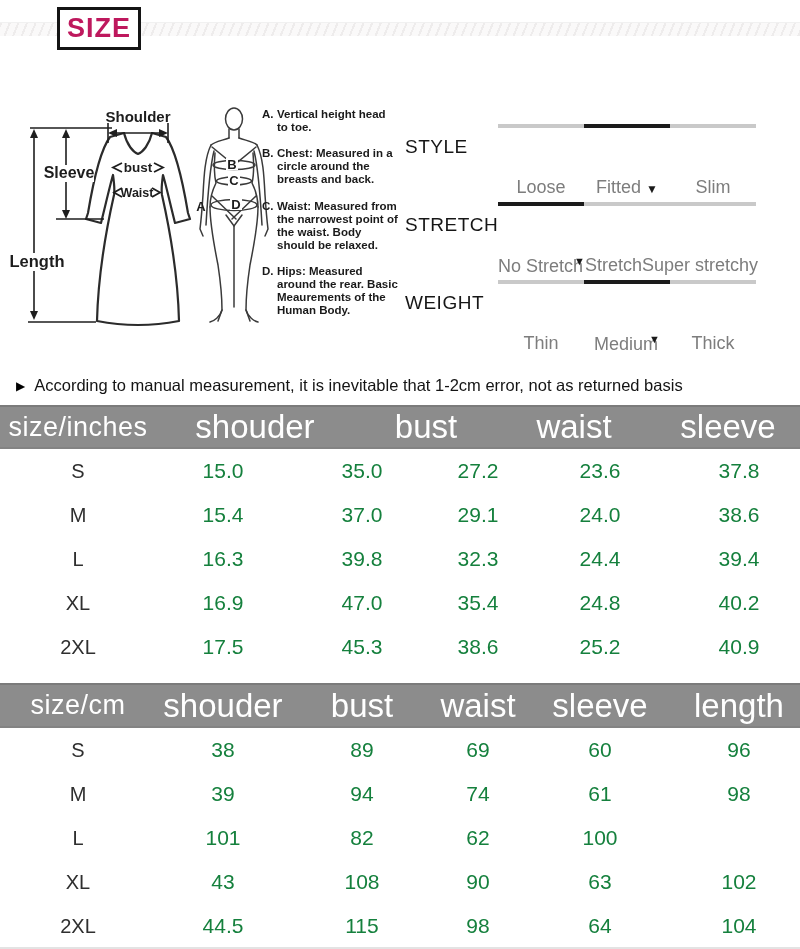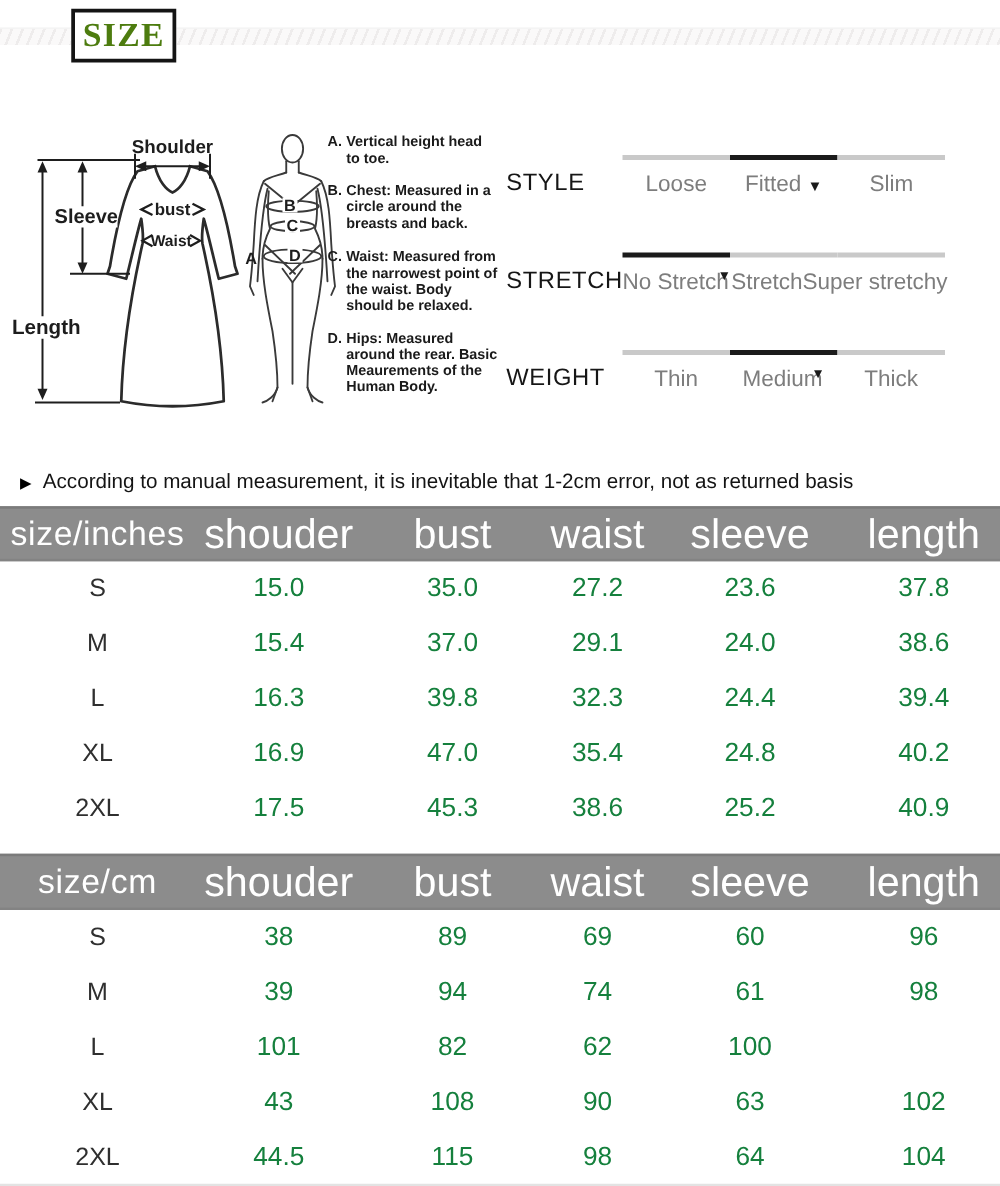--- a/index.html
+++ b/index.html
@@ -5,51 +5,51 @@
   html,body{margin:0;padding:0;background:#fff;}
   .page{position:relative;width:800px;height:949px;background:#fff;overflow:hidden;
         font-family:"Liberation Sans",sans-serif;color:#141414;}
   
   .hatch{position:absolute;left:0;top:22px;width:800px;height:13px;
          background:repeating-linear-gradient(112deg,#eeecec 0 2px,#faf9f9 2px 8px);
          border-top:1px solid #f1f1f1;}
   
   .logo{position:absolute;left:57px;top:7px;width:78px;height:37px;border:3px solid #141414;
         background:#fff;display:flex;align-items:center;justify-content:center;}
-  .logo span{font-family:Liberation Serif, serif;font-weight:700;font-size:27px;letter-spacing:1px;color:#4d7c0f;}
+  .logo span{font-family:Liberation Sans, sans-serif;font-weight:700;font-size:27px;letter-spacing:1px;color:#be185d;}
   
   .diagram{position:absolute;left:0;top:95px;}
   .diagram text{font-family:"Liberation Sans",sans-serif;fill:#1d1d1d;}
   
   .mnotes{position:absolute;left:262px;top:108px;width:136px;}
   .mnote{display:flex;font-size:11.5px;line-height:1.14;font-weight:600;color:#1a1a1a;margin-bottom:13px;}
   .mkey{flex:none;width:15px;}
   .mtext{flex:1;}
   
   .attrs{position:absolute;left:405px;top:0;width:395px;height:345px;}
   .attr-row{position:absolute;left:0;width:395px;height:72px;}
   .attr-row.r0{top:110px;} .attr-row.r1{top:188px;} .attr-row.r2{top:266px;}
   .attr-label{position:absolute;left:0;top:26px;font-size:19px;letter-spacing:.5px;color:#161616;}
   .attr-control{position:absolute;left:93px;top:14px;width:258px;}
   .attr-bar{display:flex;height:4px;}
   .attr-bar .seg{flex:1;background:#c9c9c9;}
   .attr-bar .seg.sel{background:#1b1b1b;}
   .attr-opts{display:flex;margin-top:9px;}
-  .opt{flex:1;text-align:center;font-size:18px;color:#7d7d7d;white-space:nowrap;}
+  .opt{flex:1;text-align:center;font-size:18px;color:#7d7d7d;white-space:nowrap;margin-top:40px;}
   .marker{font-style:normal;font-size:12px;color:#1a1a1a;margin-left:5px;}
   .marker.raised{vertical-align:7px;margin-left:-9px;font-size:11px;}
   
   .note{position:absolute;left:16px;top:376px;display:flex;align-items:center;gap:9px;
         font-size:16.5px;color:#141414;}
   .note-icon{font-size:12px;color:#000;}
   
   .t-head{position:absolute;left:0;width:800px;background:#8c8c8c;display:grid;
           grid-template-columns:156px 134px 144px 88px 156px 122px;align-items:center;
           color:#fff;box-sizing:border-box;border-top:2px solid #7b7b7b;border-bottom:2px solid #838383;}
-  .t-head.h0{top:405px;height:44px;} .t-head.h1{top:683px;height:45px;}
+  .t-head.h0{top:405px;height:44px;gap:32px;} .t-head.h1{top:683px;height:45px;}
   .th{text-align:center;font-size:33px;}
   .th.unit{font-size:27px;letter-spacing:.5px;}
   .t-body{position:absolute;left:0;width:800px;}
   .t-body.b0{top:449px;} .t-body.b1{top:728px;}
   .t-row{display:grid;grid-template-columns:156px 134px 144px 88px 156px 122px;height:44px;align-items:center;}
   .t-cell{text-align:center;font-size:21px;color:#15803d;}
   .t-cell.t-size{font-size:20px;color:#2f2f2f;}
   .bottom-line{position:absolute;left:0;top:947px;width:800px;height:2px;background:#e3e3e3;}
 </style>
 </head>

